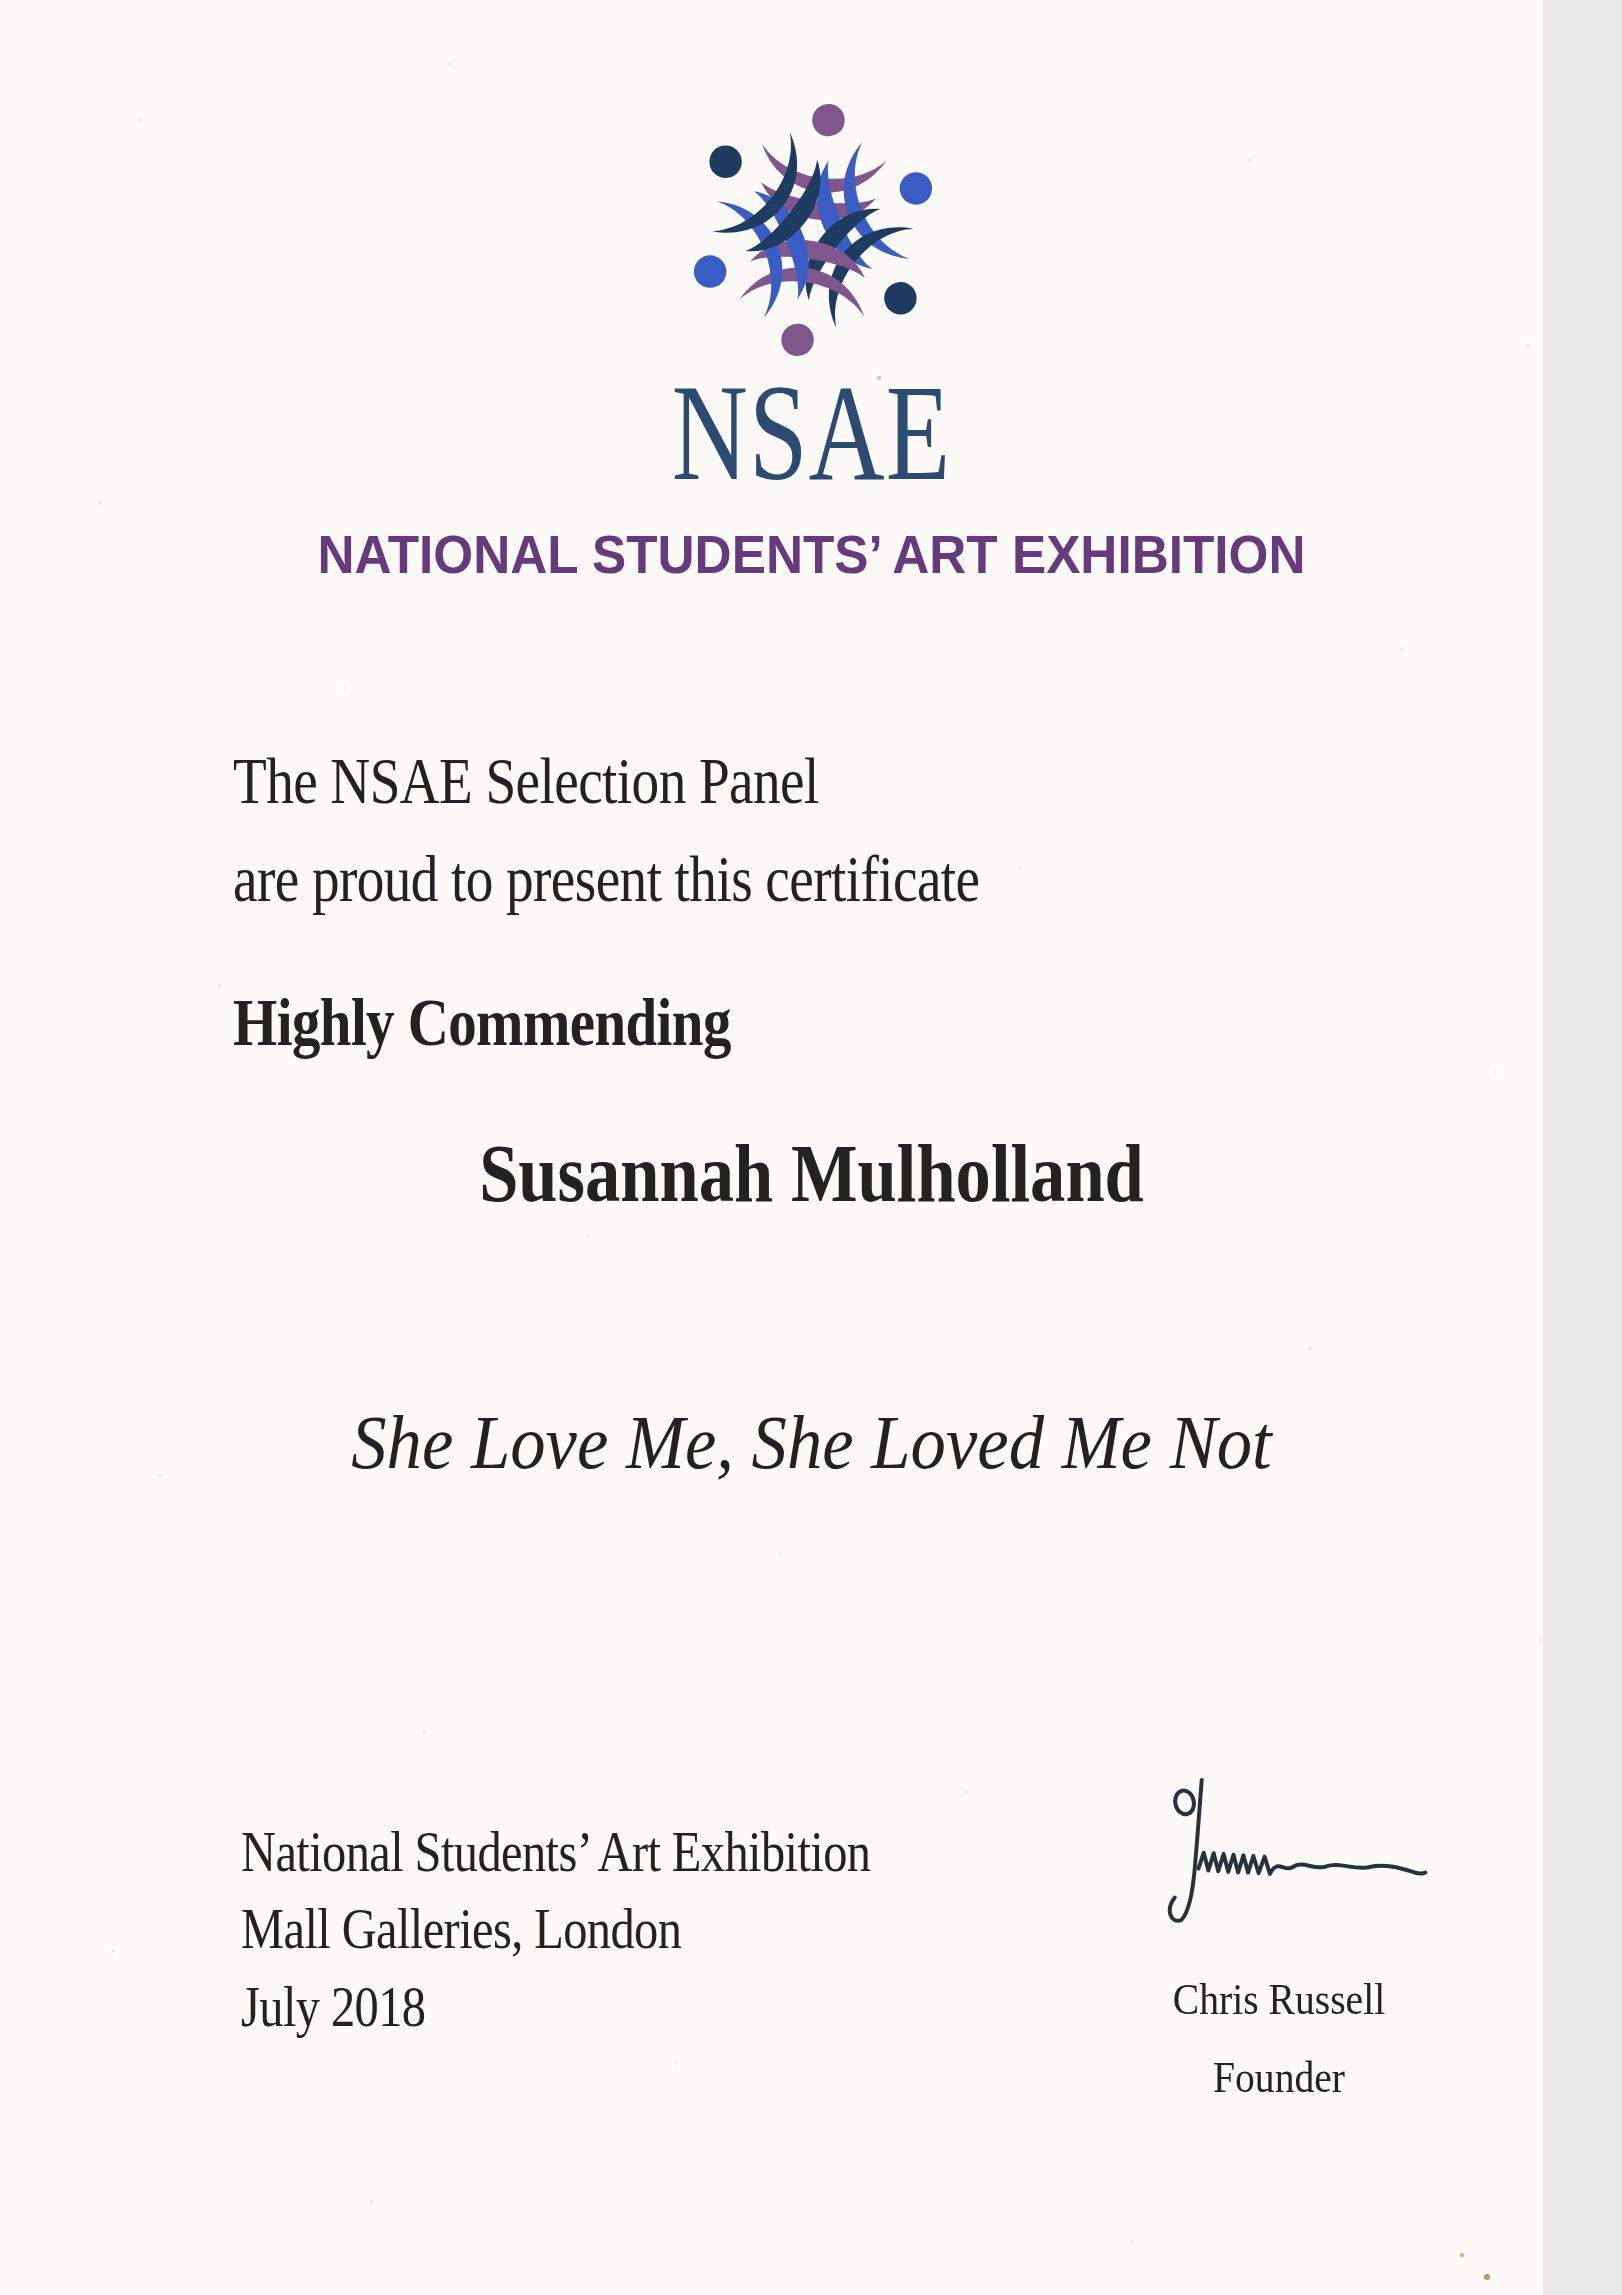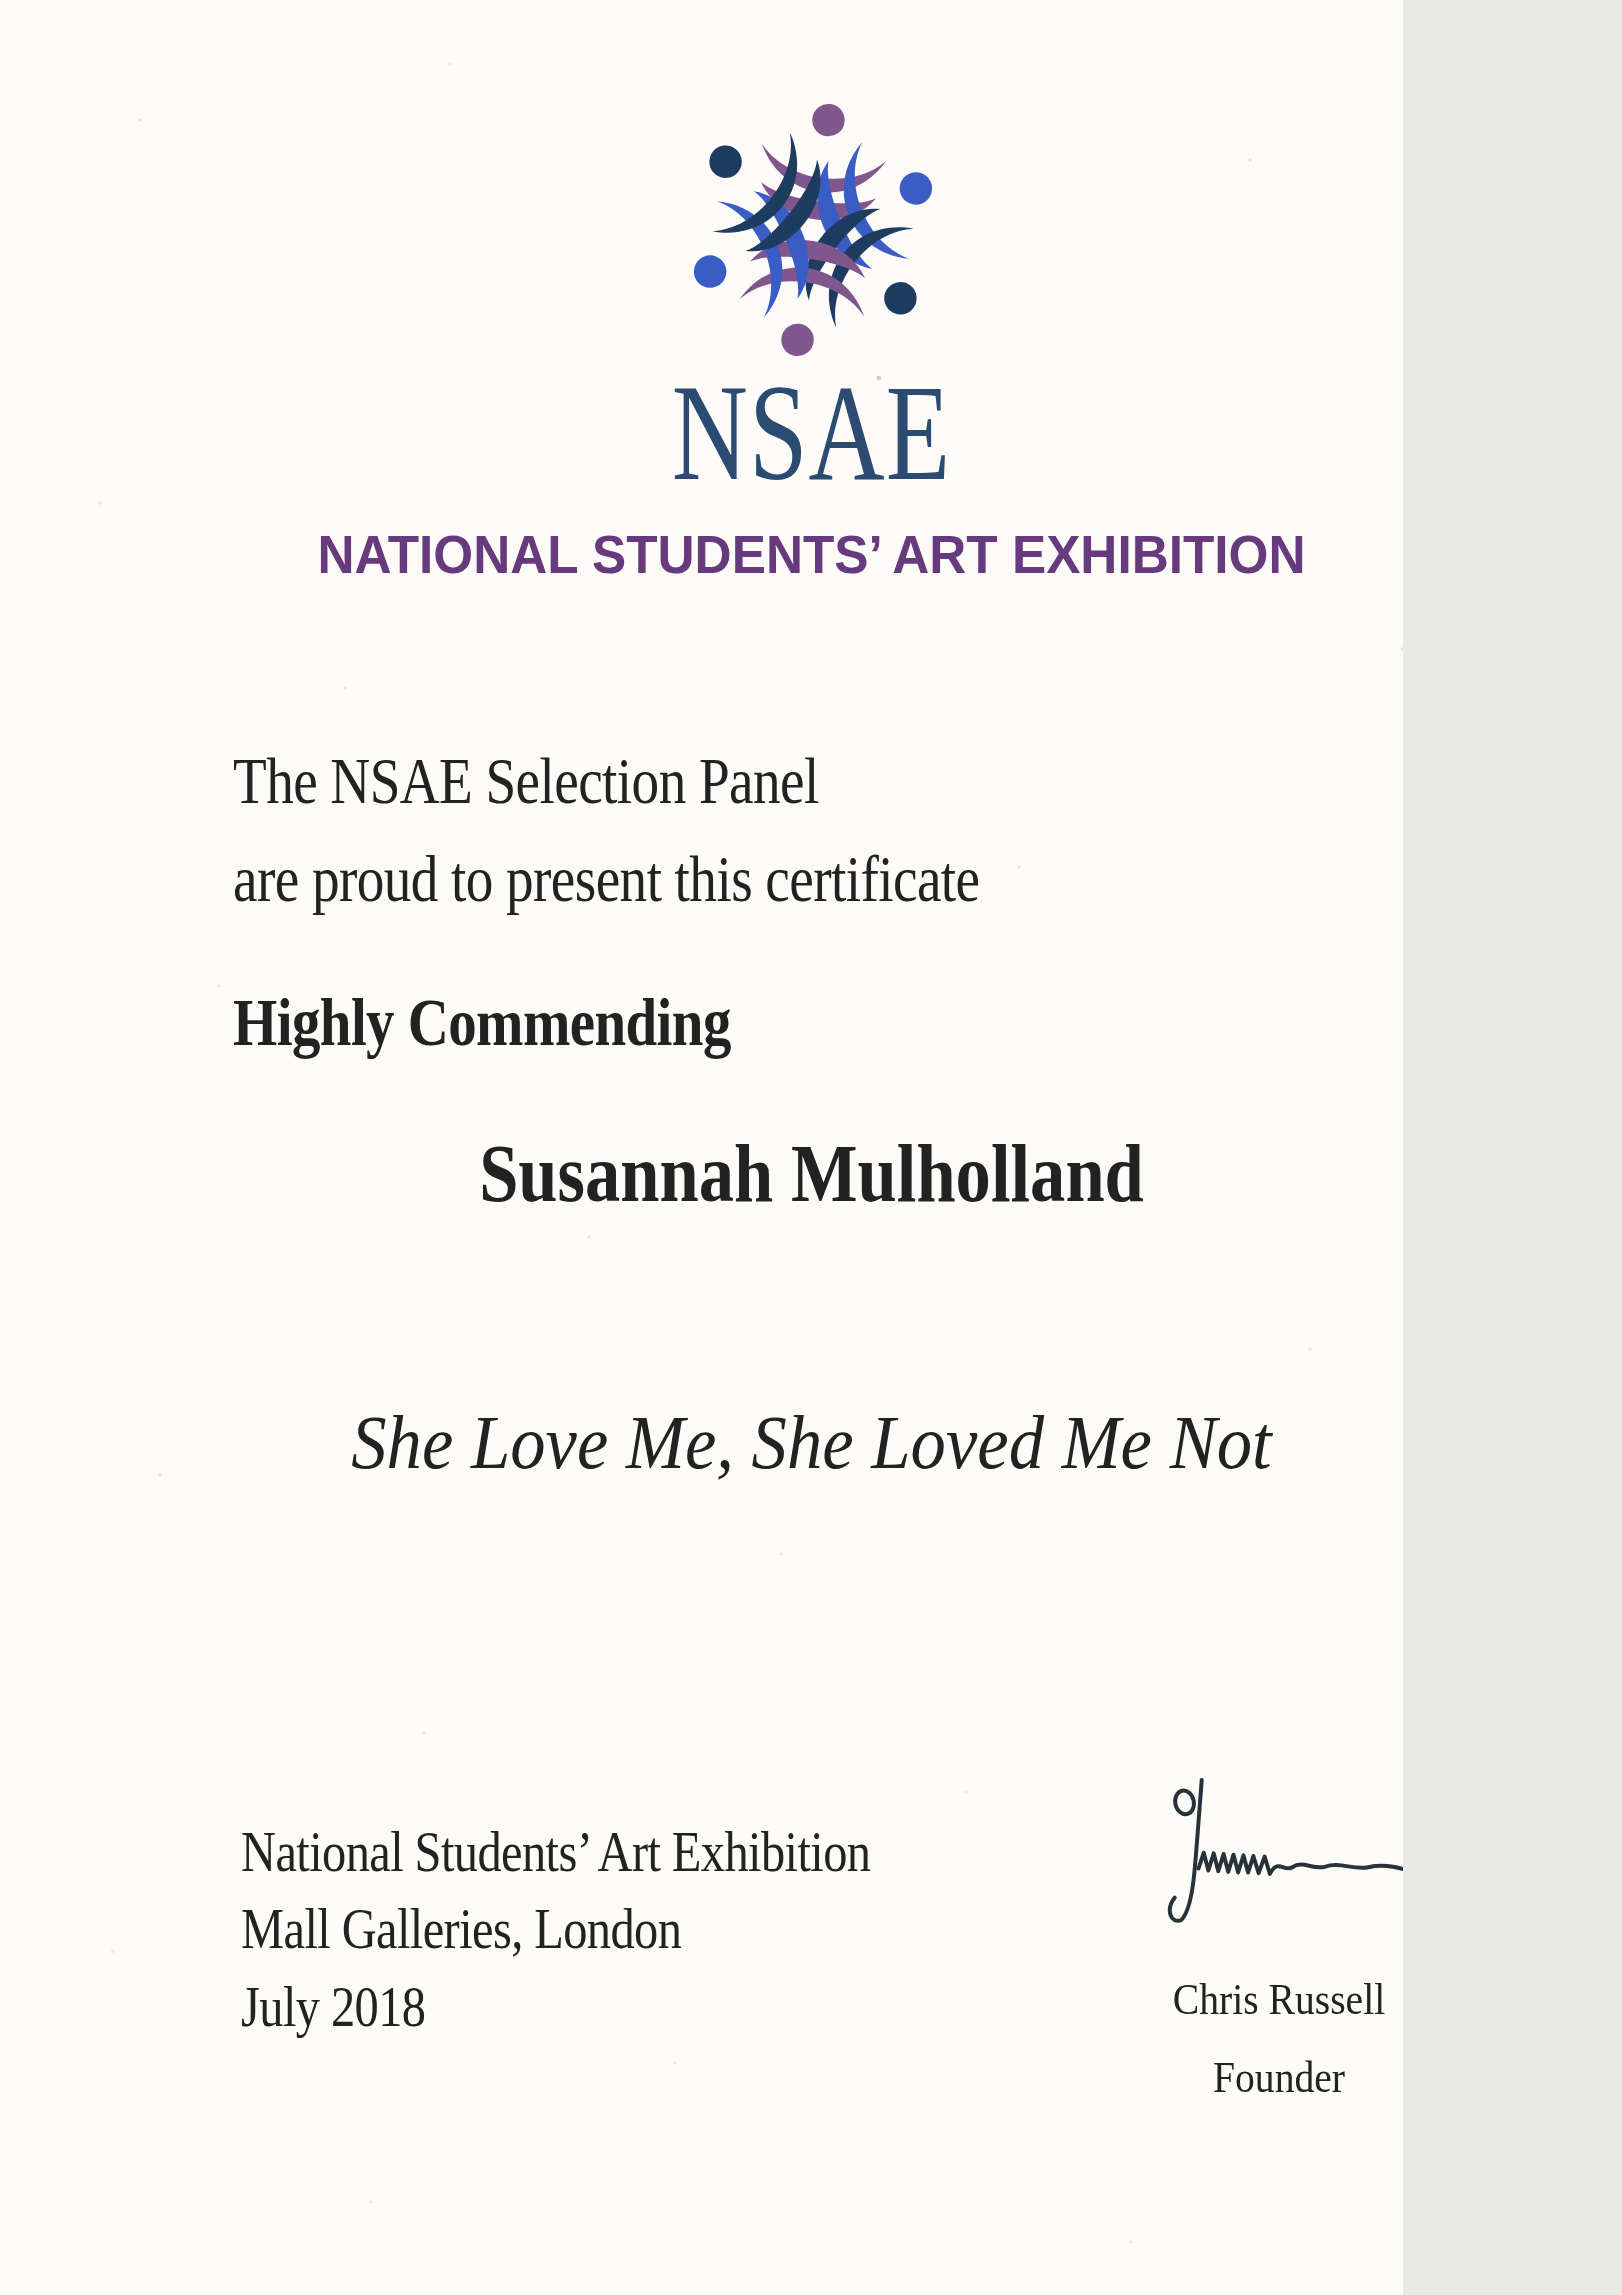--- a/index.html
+++ b/index.html
@@ -1,18 +1,18 @@
 <!DOCTYPE html>
 <html style="--ink: #222222; --wordmark_navy: #2c4b73; --org_purple: #673a7e; --logo_navy: #1e3c5f; --logo_blue: #3a5cc5; --logo_mauve: #80578c; --signature_ink: #27323a; --paper: #fcfbf7;font-size:10.6px"><head>
 <meta charset="utf-8">
 <style>
   html,body{margin:0;padding:0;background:#e8e8e6;}
   .page{
     position:relative;
-    width:1403px;height:2295px;
+    width:1543px;height:2295px;
     background:#fcfbf7;
     overflow:hidden;
     font-family:"Liberation Serif", serif;
     color:#1f1f1f;
   }
   .abs{position:absolute;line-height:1;white-space:nowrap;}
   .centered{left:0;width:1623px;text-align:center;}
   
   .logo{position:absolute;left:638px;top:73px;width:350px;height:314px;}
   

